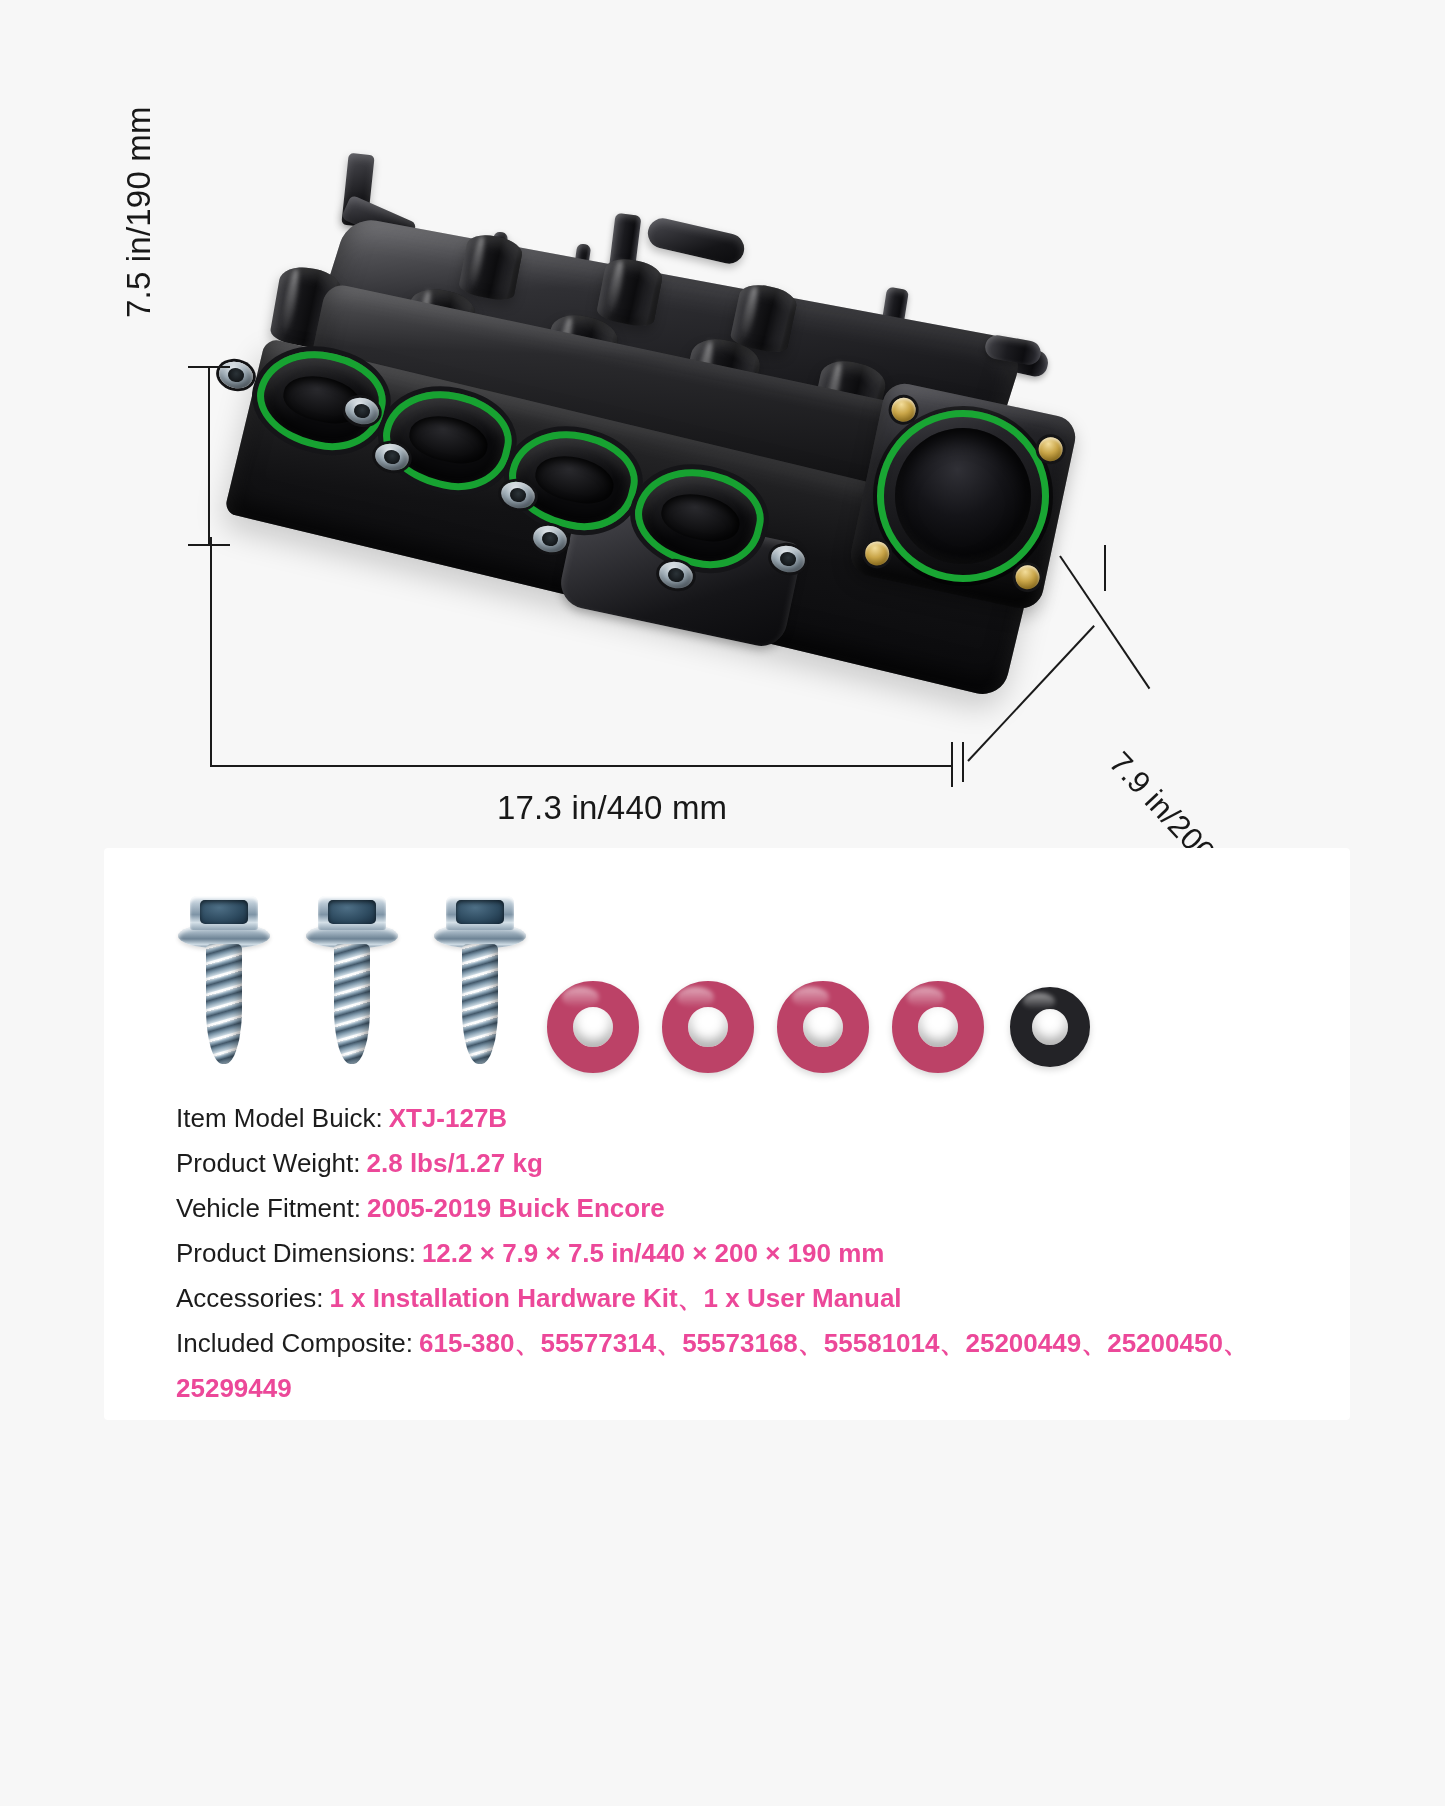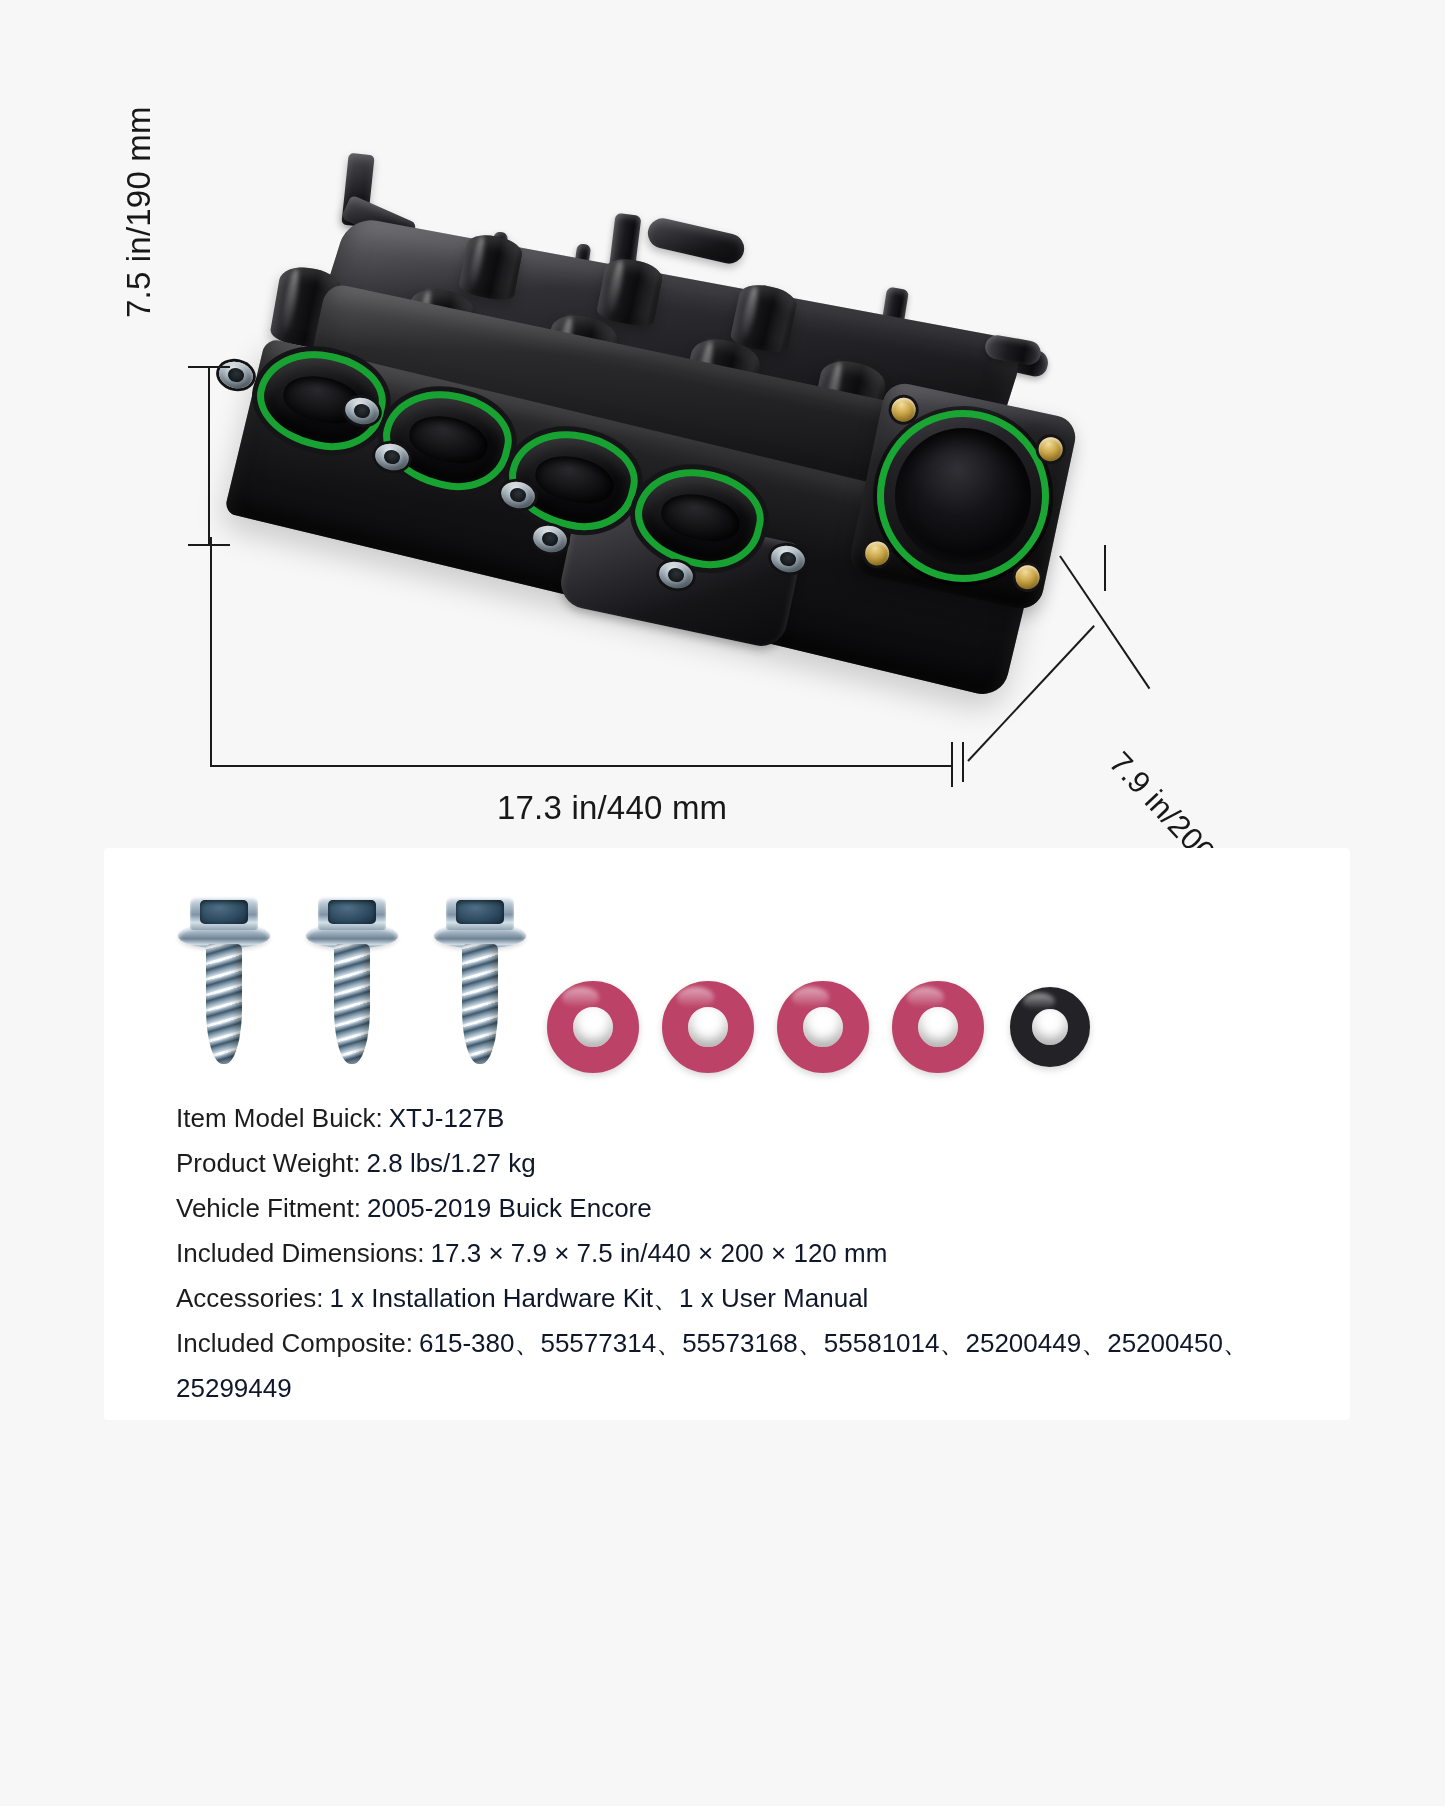--- a/index.html
+++ b/index.html
@@ -315,22 +315,22 @@
     width: 1120px;
   }
   .spec-row {
     font-size: 26px;
     line-height: 45px;
     color: #1c1c1c;
     white-space: nowrap;
   }
   .spec-row .label { color: #1c1c1c; }
   .spec-row .value {
-    color: #0f172a;
-    font-weight: normal;
+    color: #ec4899;
+    font-weight: bold;
     margin-left: 6px;
   }
   .spec-row.wrap { white-space: normal; }
   .spec-row.wrap .value { display: inline; }
 </style>
 </head>
 <body>
 
 <div class="hero">
 
@@ -463,21 +463,21 @@
     <div class="spec-row">
       <span class="label">Item Model Buick:</span><span class="value">XTJ-127B</span>
     </div>
     <div class="spec-row">
       <span class="label">Product Weight:</span><span class="value">2.8 lbs/1.27 kg</span>
     </div>
     <div class="spec-row">
       <span class="label">Vehicle Fitment:</span><span class="value">2005-2019 Buick Encore</span>
     </div>
     <div class="spec-row">
-      <span class="label">Included Dimensions:</span><span class="value">17.3 × 7.9 × 7.5 in/440 × 200 × 120 mm</span>
+      <span class="label">Product Dimensions:</span><span class="value">12.2 × 7.9 × 7.5 in/440 × 200 × 190 mm</span>
     </div>
     <div class="spec-row">
       <span class="label">Accessories:</span><span class="value">1 x Installation Hardware Kit、1 x User Manual</span>
     </div>
     <div class="spec-row wrap">
       <span class="label">Included Composite:</span><span class="value">615-380、55577314、55573168、55581014、25200449、25200450、25299449</span>
     </div>
   </div>
 </div>
 

